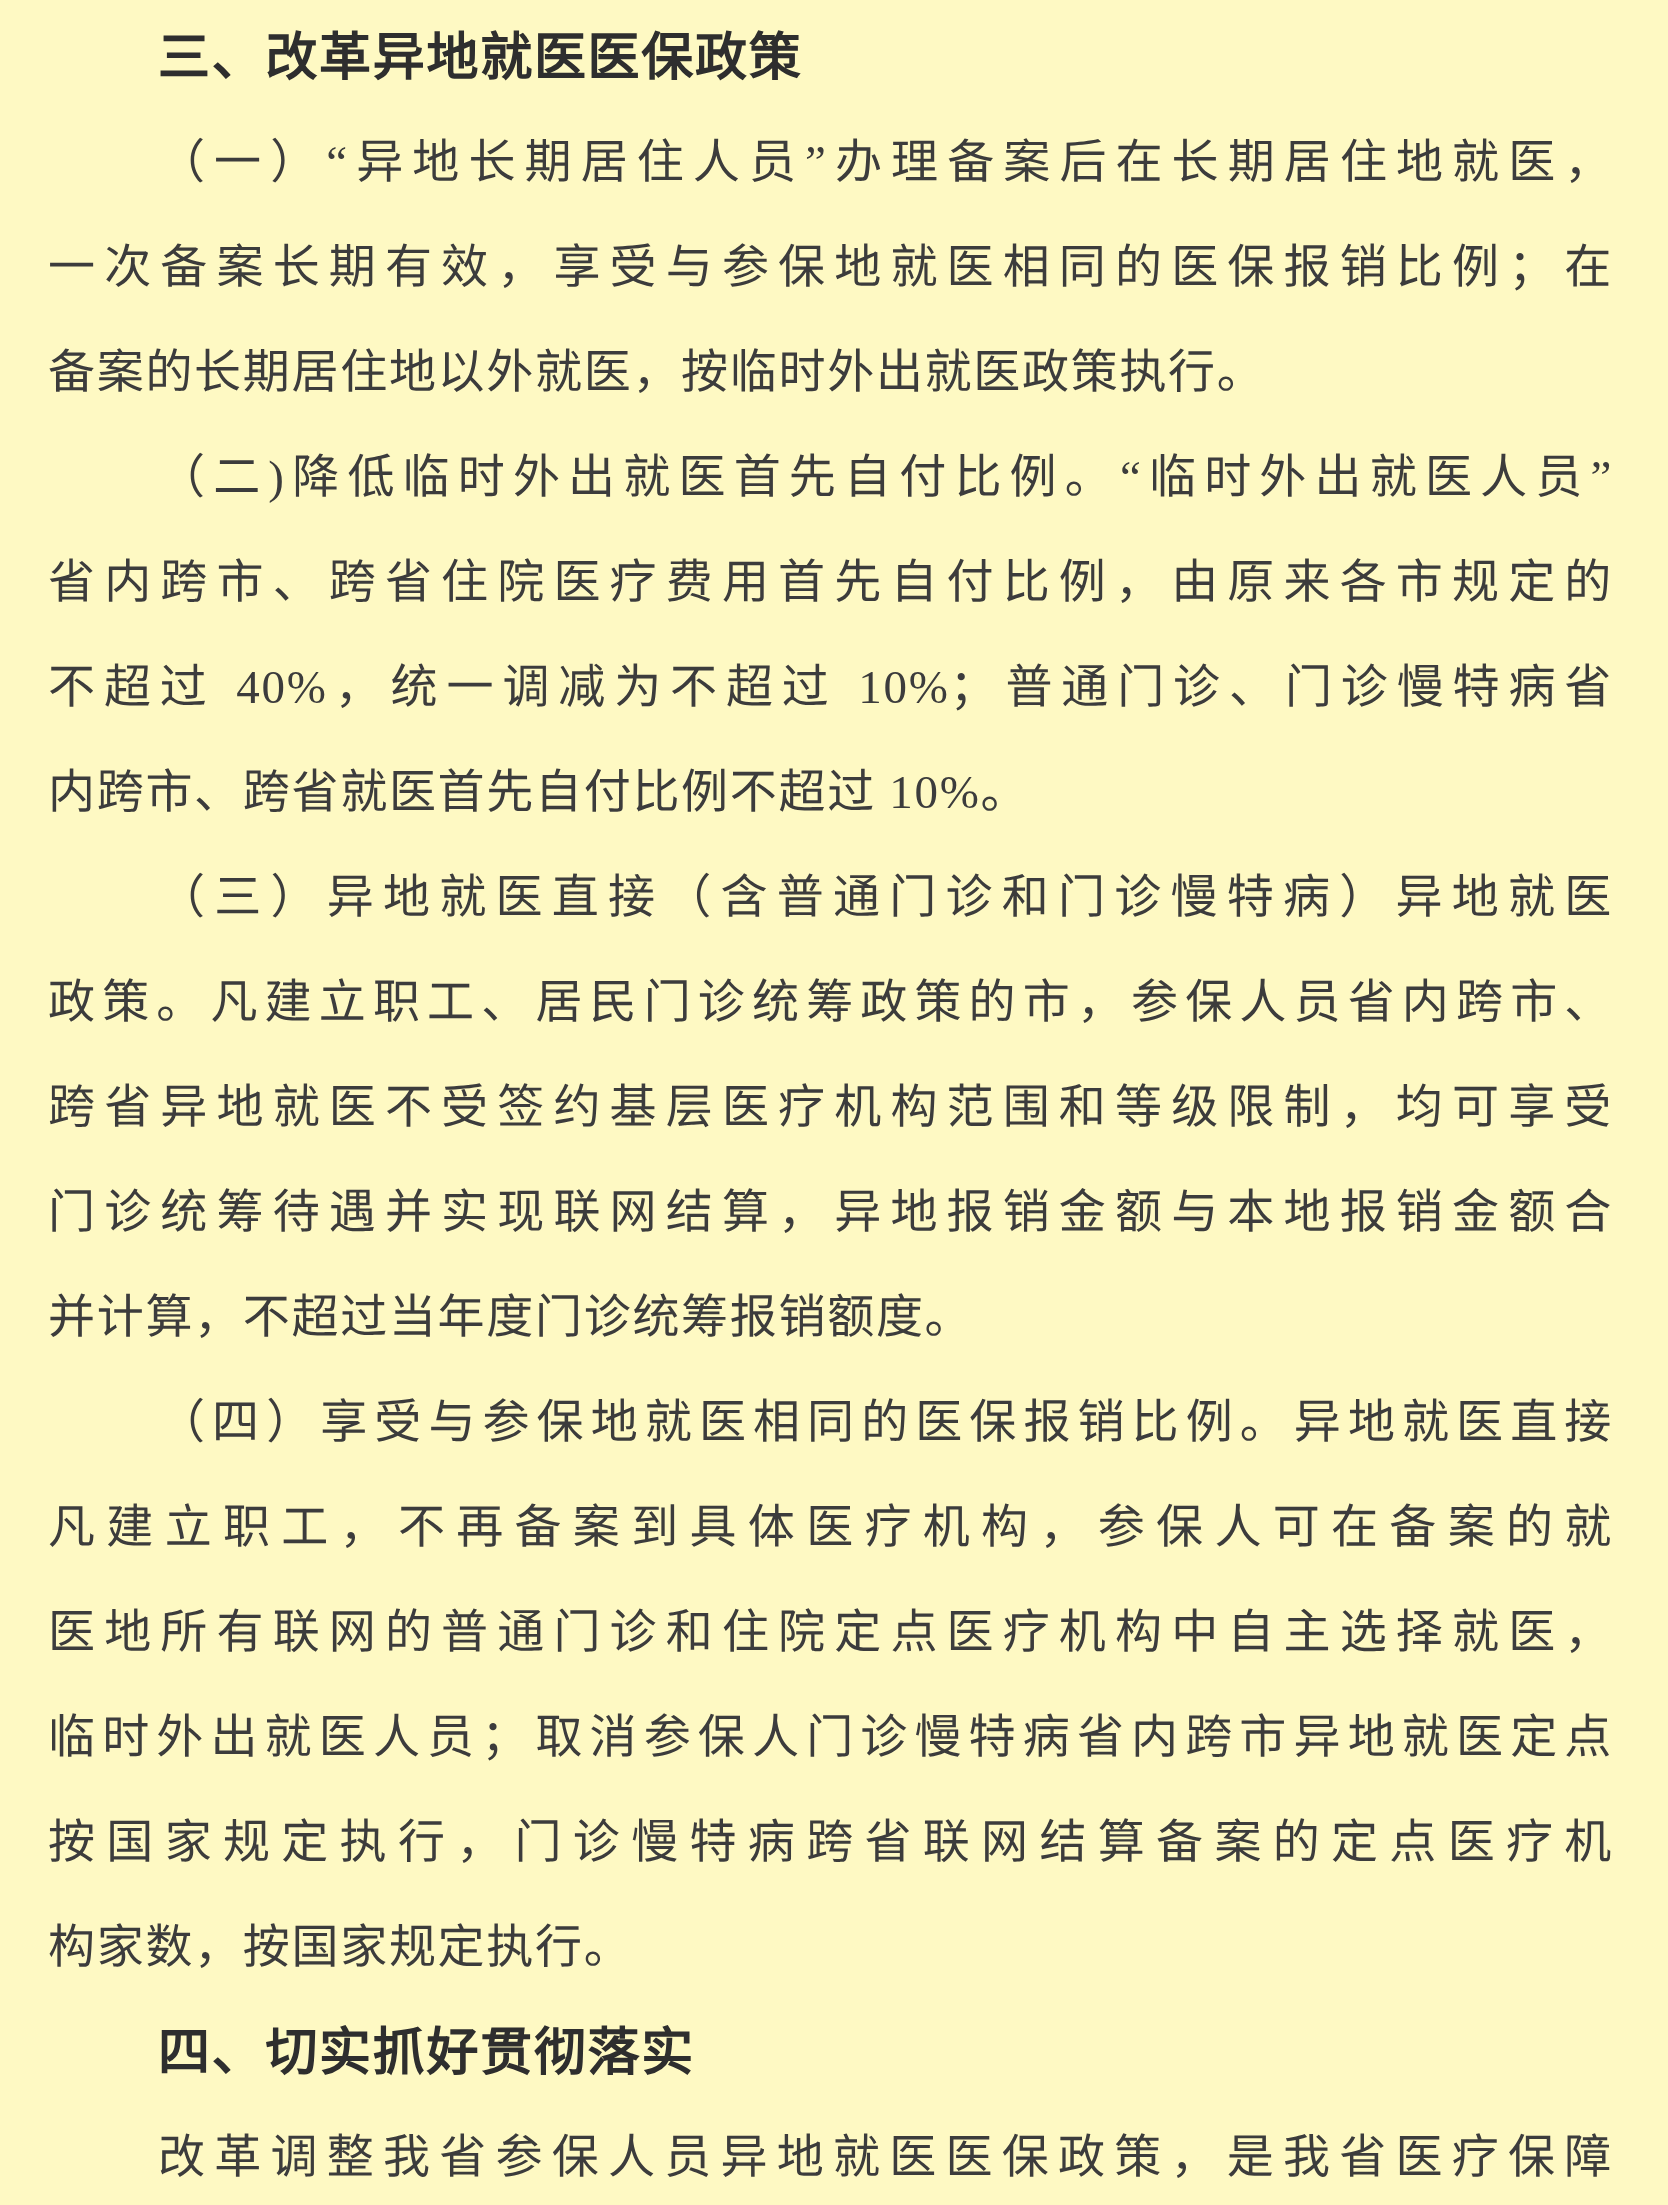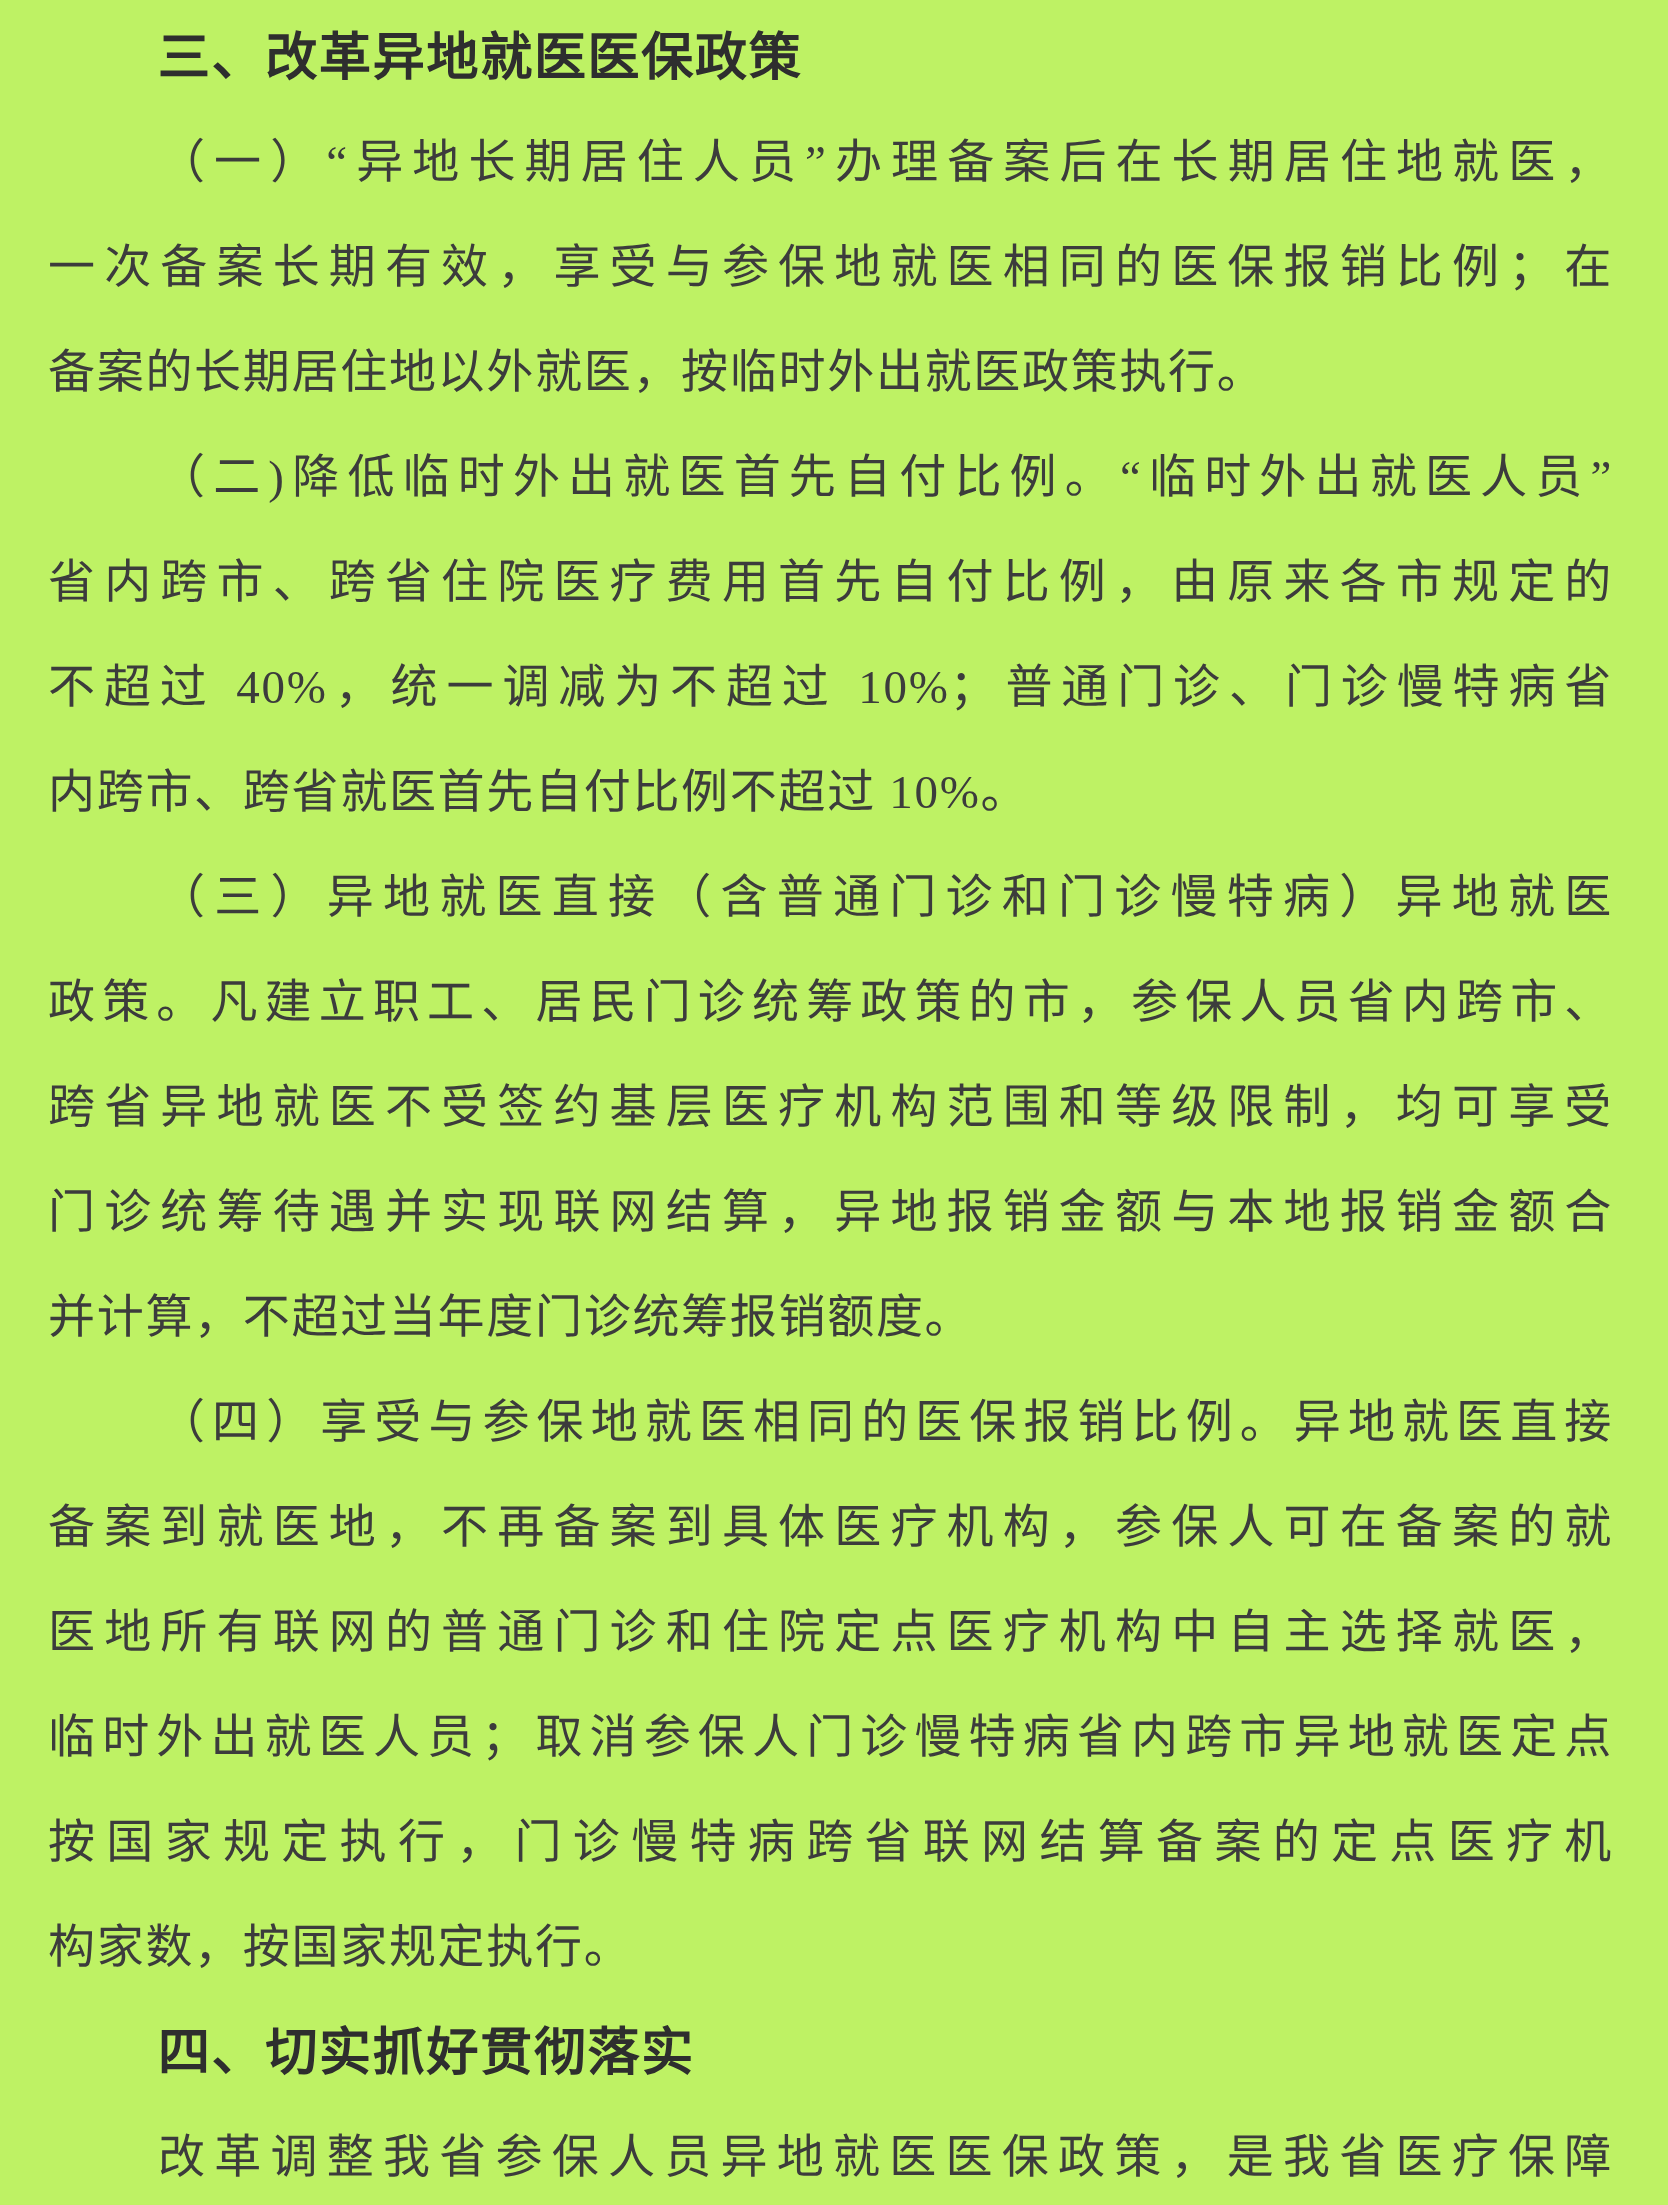--- a/index.html
+++ b/index.html
@@ -8,21 +8,21 @@
   }
   body {
     background: #e8e8e8;
     font-family: "Liberation Serif", "DejaVu Serif", serif;
   }
   .page {
     position: relative;
     width: 1669px;
     height: 2205px;
     margin: 0 auto;
-    background: #bef264;
+    background: #fef9c3;
     box-sizing: border-box;
     padding: 5px 56px 0 48px;
     color: #3c3c3c;
     overflow: hidden;
   }
   .line {
     height: 105px;
     line-height: 105px;
     font-size: 47px;
     letter-spacing: 1.7px;
@@ -59,21 +59,21 @@
   <div class="line ind jst">（二)降低临时外出就医首先自付比例。“临时外出就医人员”</div>
   <div class="line jst">省内跨市、跨省住院医疗费用首先自付比例，由原来各市规定的</div>
   <div class="line jst">不超过 40%，统一调减为不超过 10%；普通门诊、门诊慢特病省</div>
   <div class="line">内跨市、跨省就医首先自付比例不超过 10%。</div>
   <div class="line ind jst">（三）异地就医直接（含普通门诊和门诊慢特病）异地就医</div>
   <div class="line jst">政策。凡建立职工、居民门诊统筹政策的市，参保人员省内跨市、</div>
   <div class="line jst">跨省异地就医不受签约基层医疗机构范围和等级限制，均可享受</div>
   <div class="line jst">门诊统筹待遇并实现联网结算，异地报销金额与本地报销金额合</div>
   <div class="line">并计算，不超过当年度门诊统筹报销额度。</div>
   <div class="line ind jst">（四）享受与参保地就医相同的医保报销比例。异地就医直接</div>
-  <div class="line jst">备案到就医地，不再备案到具体医疗机构，参保人可在备案的就</div>
+  <div class="line jst">凡建立职工，不再备案到具体医疗机构，参保人可在备案的就</div>
   <div class="line jst">医地所有联网的普通门诊和住院定点医疗机构中自主选择就医，</div>
   <div class="line jst">临时外出就医人员；取消参保人门诊慢特病省内跨市异地就医定点</div>
   <div class="line jst">按国家规定执行，门诊慢特病跨省联网结算备案的定点医疗机</div>
   <div class="line">构家数，按国家规定执行。</div>
   <div class="line h ind">四、切实抓好贯彻落实</div>
   <div class="line ind jst">改革调整我省参保人员异地就医医保政策，是我省医疗保障</div>
 </div>
 
 
 </body></html>

